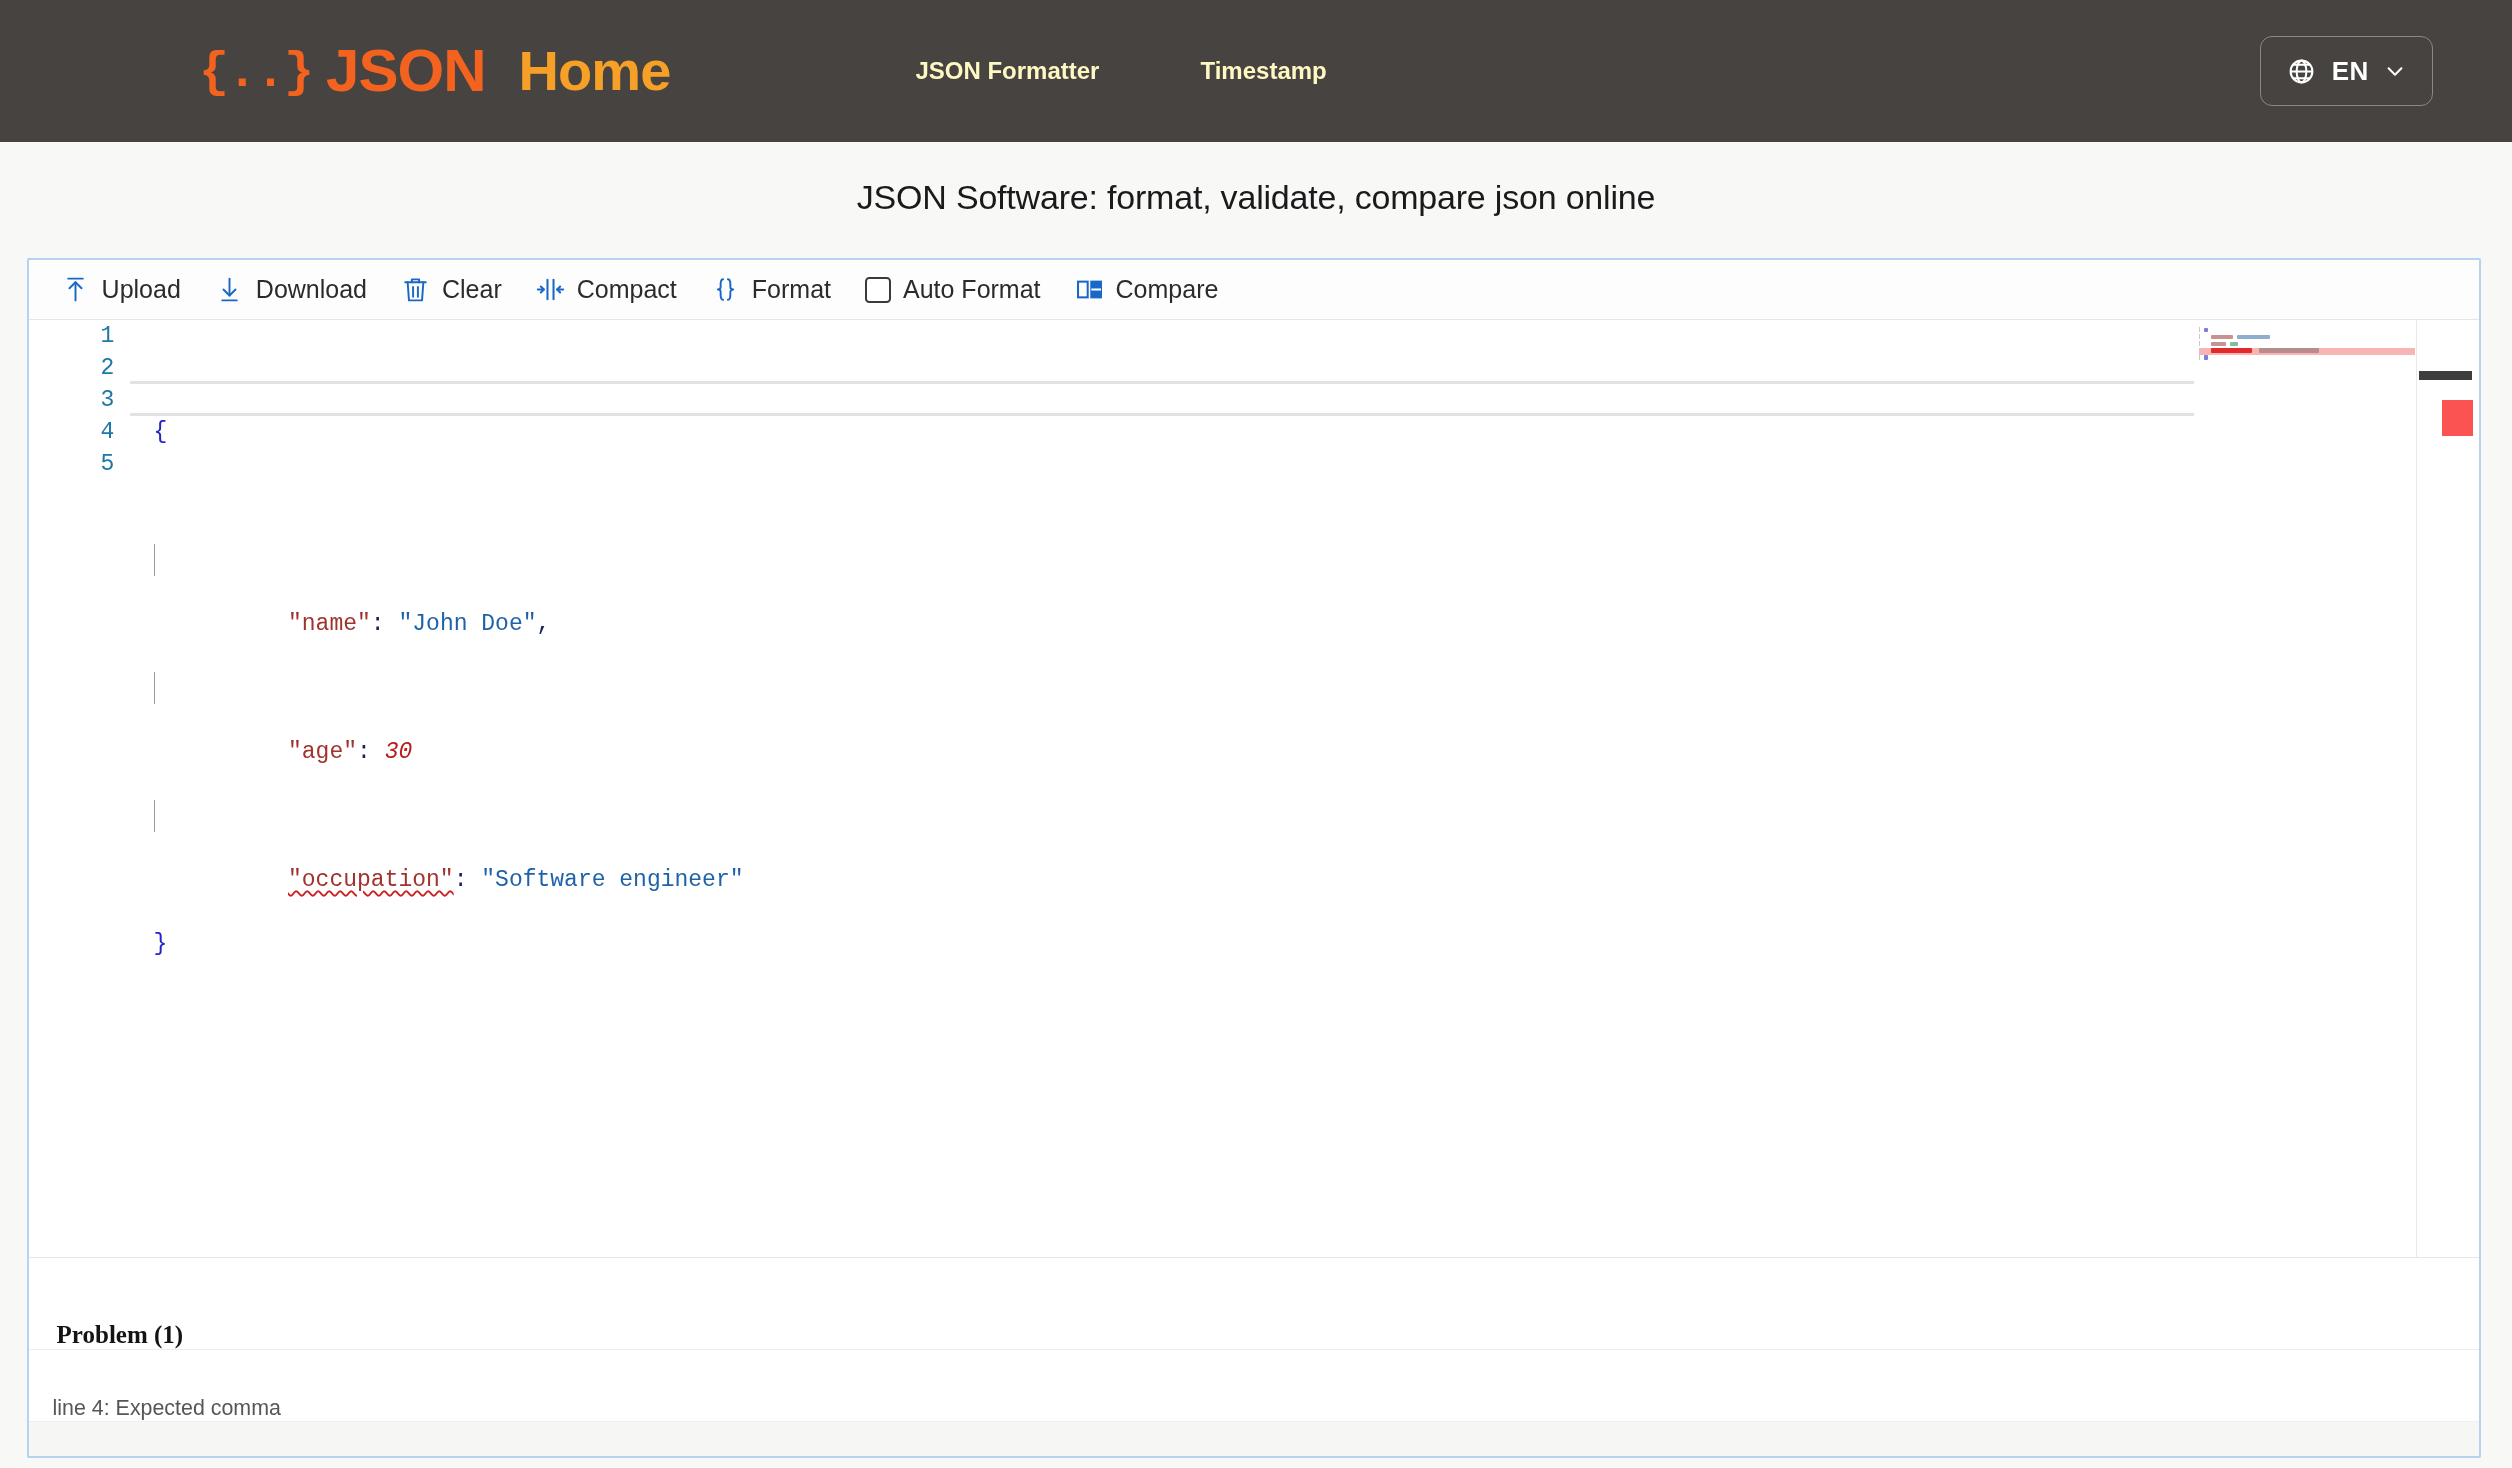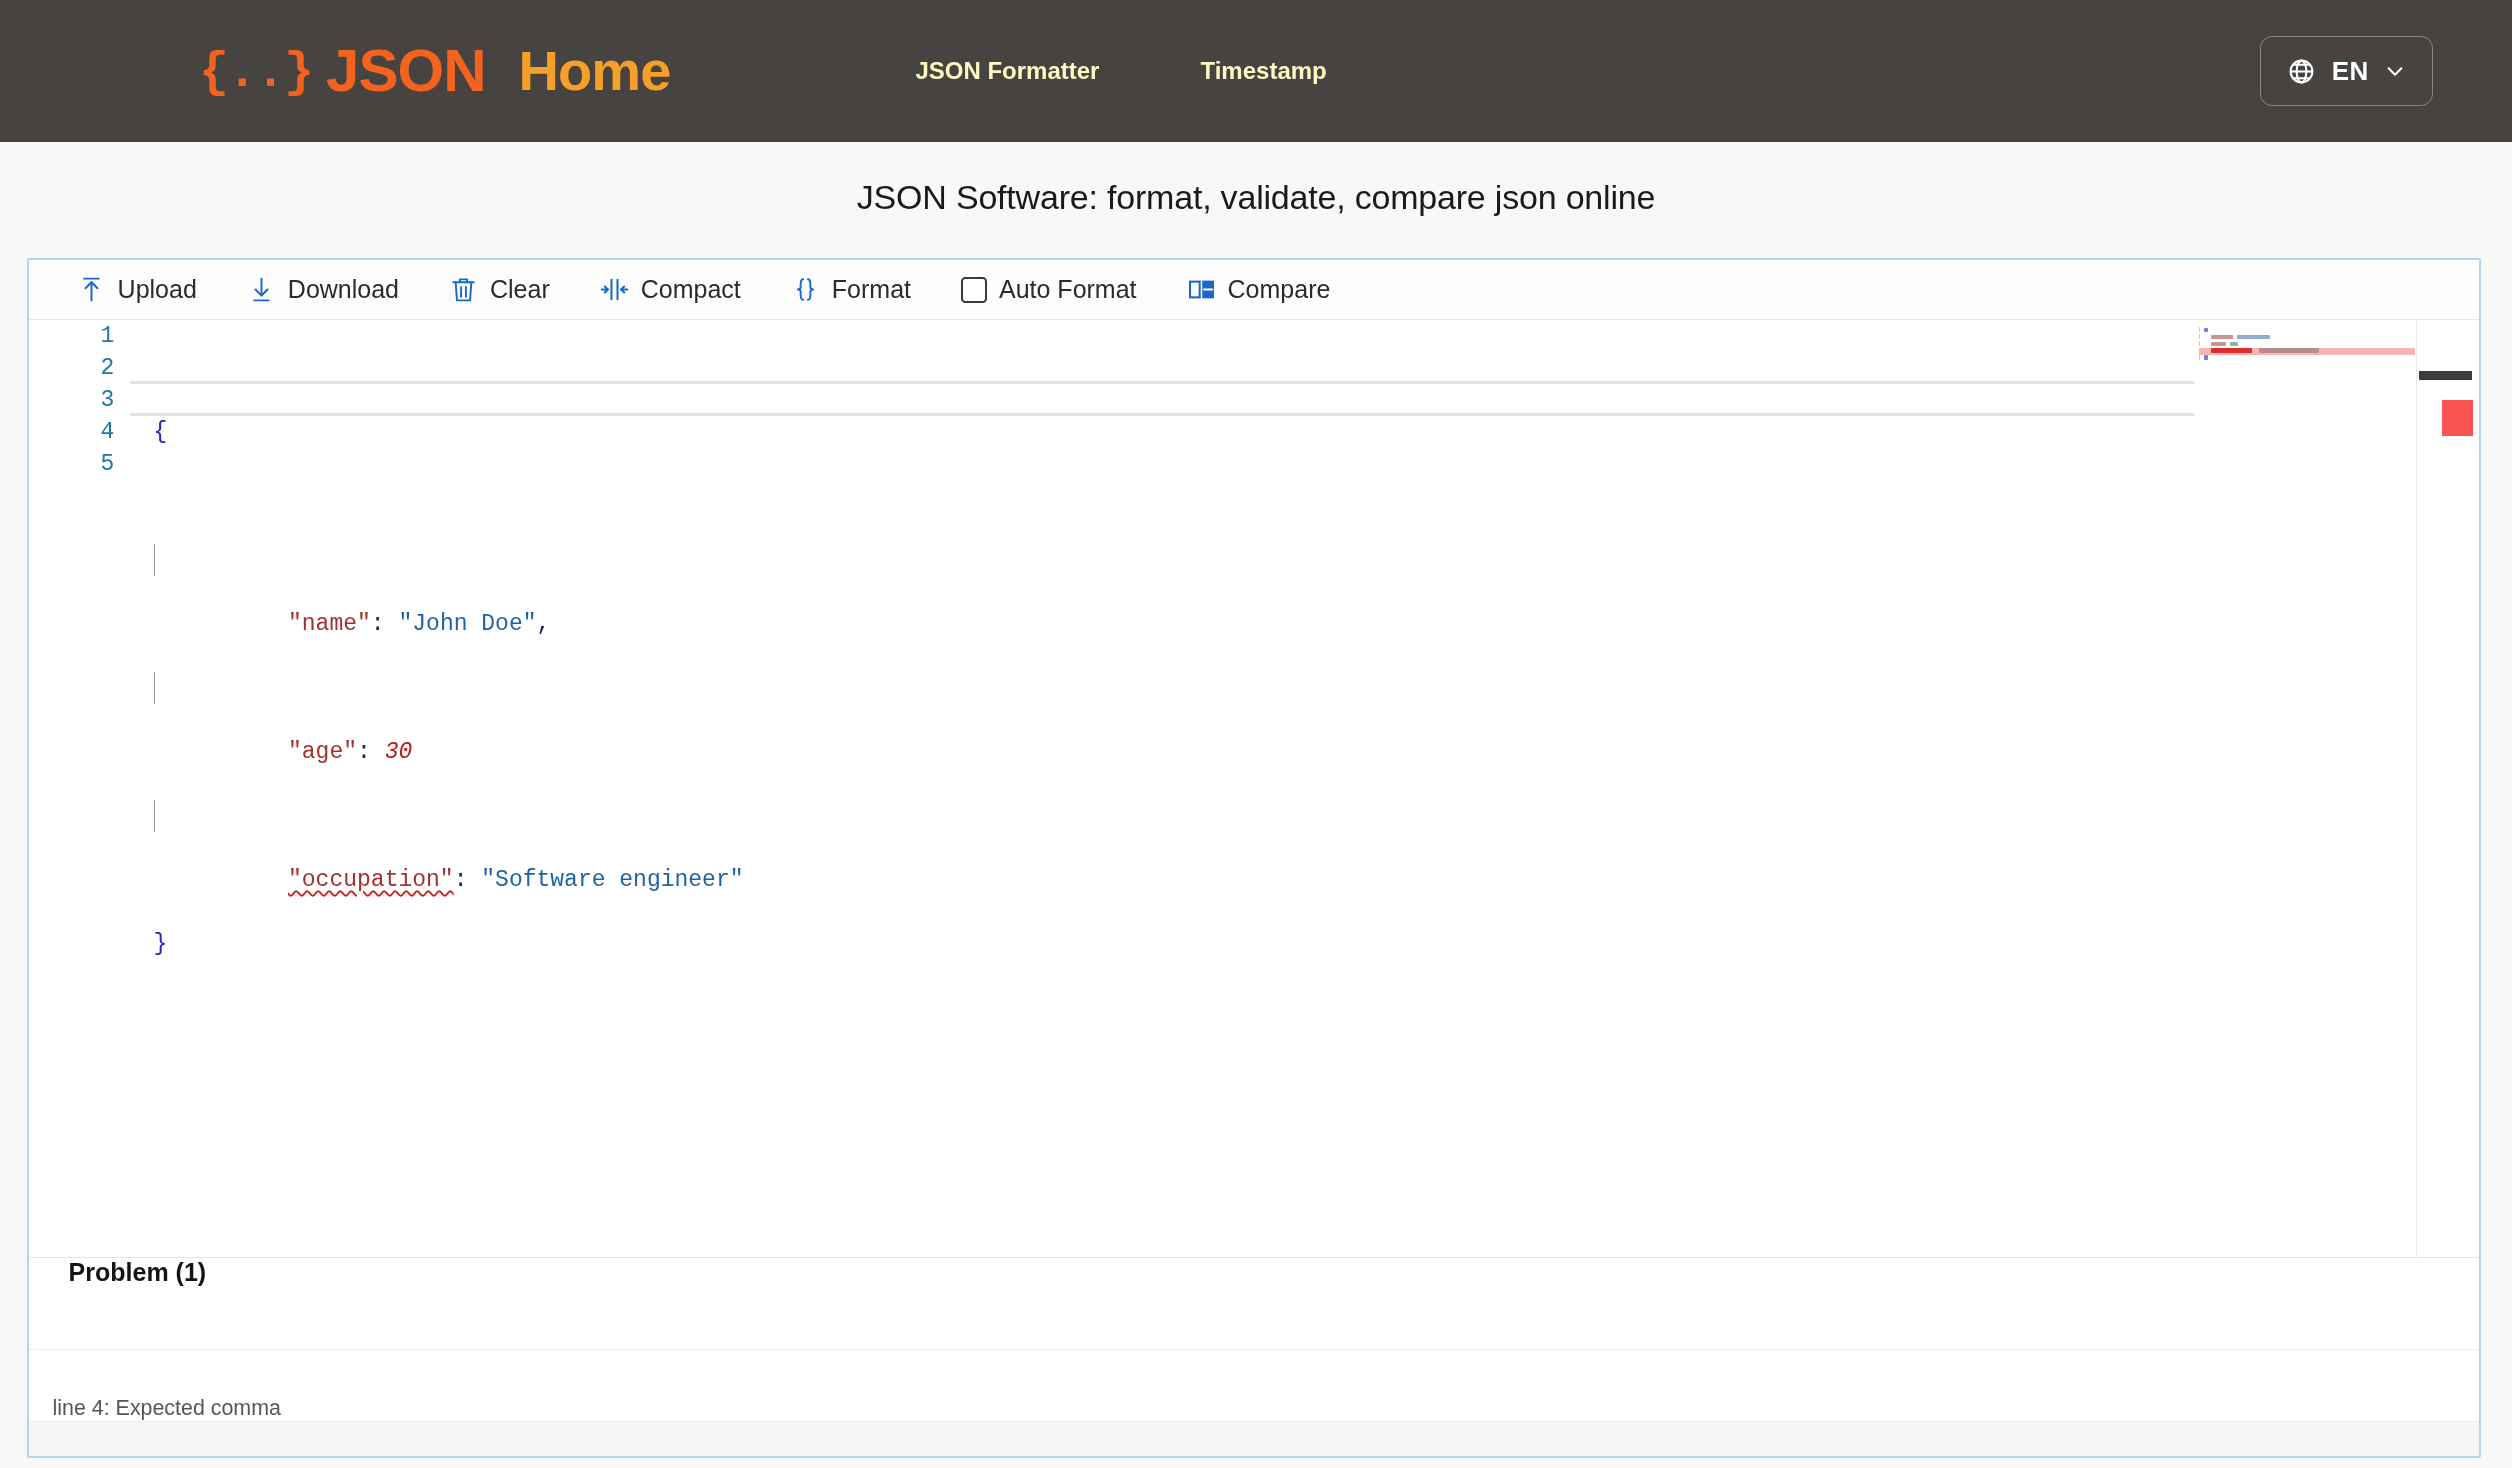--- a/index.html
+++ b/index.html
@@ -112,22 +112,22 @@
     background: #ffffff;
     border-radius: 1.7px;
     overflow: hidden;
   }
 
   
   .toolbar {
     height: 60px;
     display: flex;
     align-items: center;
-    padding-left: 48px;
-    gap: 16px;
+    padding-left: 32px;
+    gap: 0px;
     border-bottom: 1.7px solid #e6e6e6;
     background: #fdfdfd;
   }
   .tool {
     display: flex;
     align-items: center;
     gap: 12px;
     cursor: pointer;
     margin-right: 34px;
     white-space: nowrap;
@@ -239,25 +239,26 @@
     position: absolute;
     left: 25px; top: 80px;
     width: 31px; height: 36px;
     background: #fb5252;
   }
 
   
   .problem-header {
     height: 93px;
     display: flex;
-    align-items: flex-start;
-    padding-left: 40px;
+    align-items: flex-end;
+    padding-left: 28px;
     border-top: 1.7px solid #e6e6e6;
     border-bottom: 1.7px solid #ededed;
     background: #ffffff;
+    font-family: Liberation Serif, serif;
   }
   .problem-title {
     font-size: 25px;
     font-weight: 700;
     color: #141414;
   }
   .problem-row {
     height: 72px;
     display: flex;
     align-items: flex-end;

